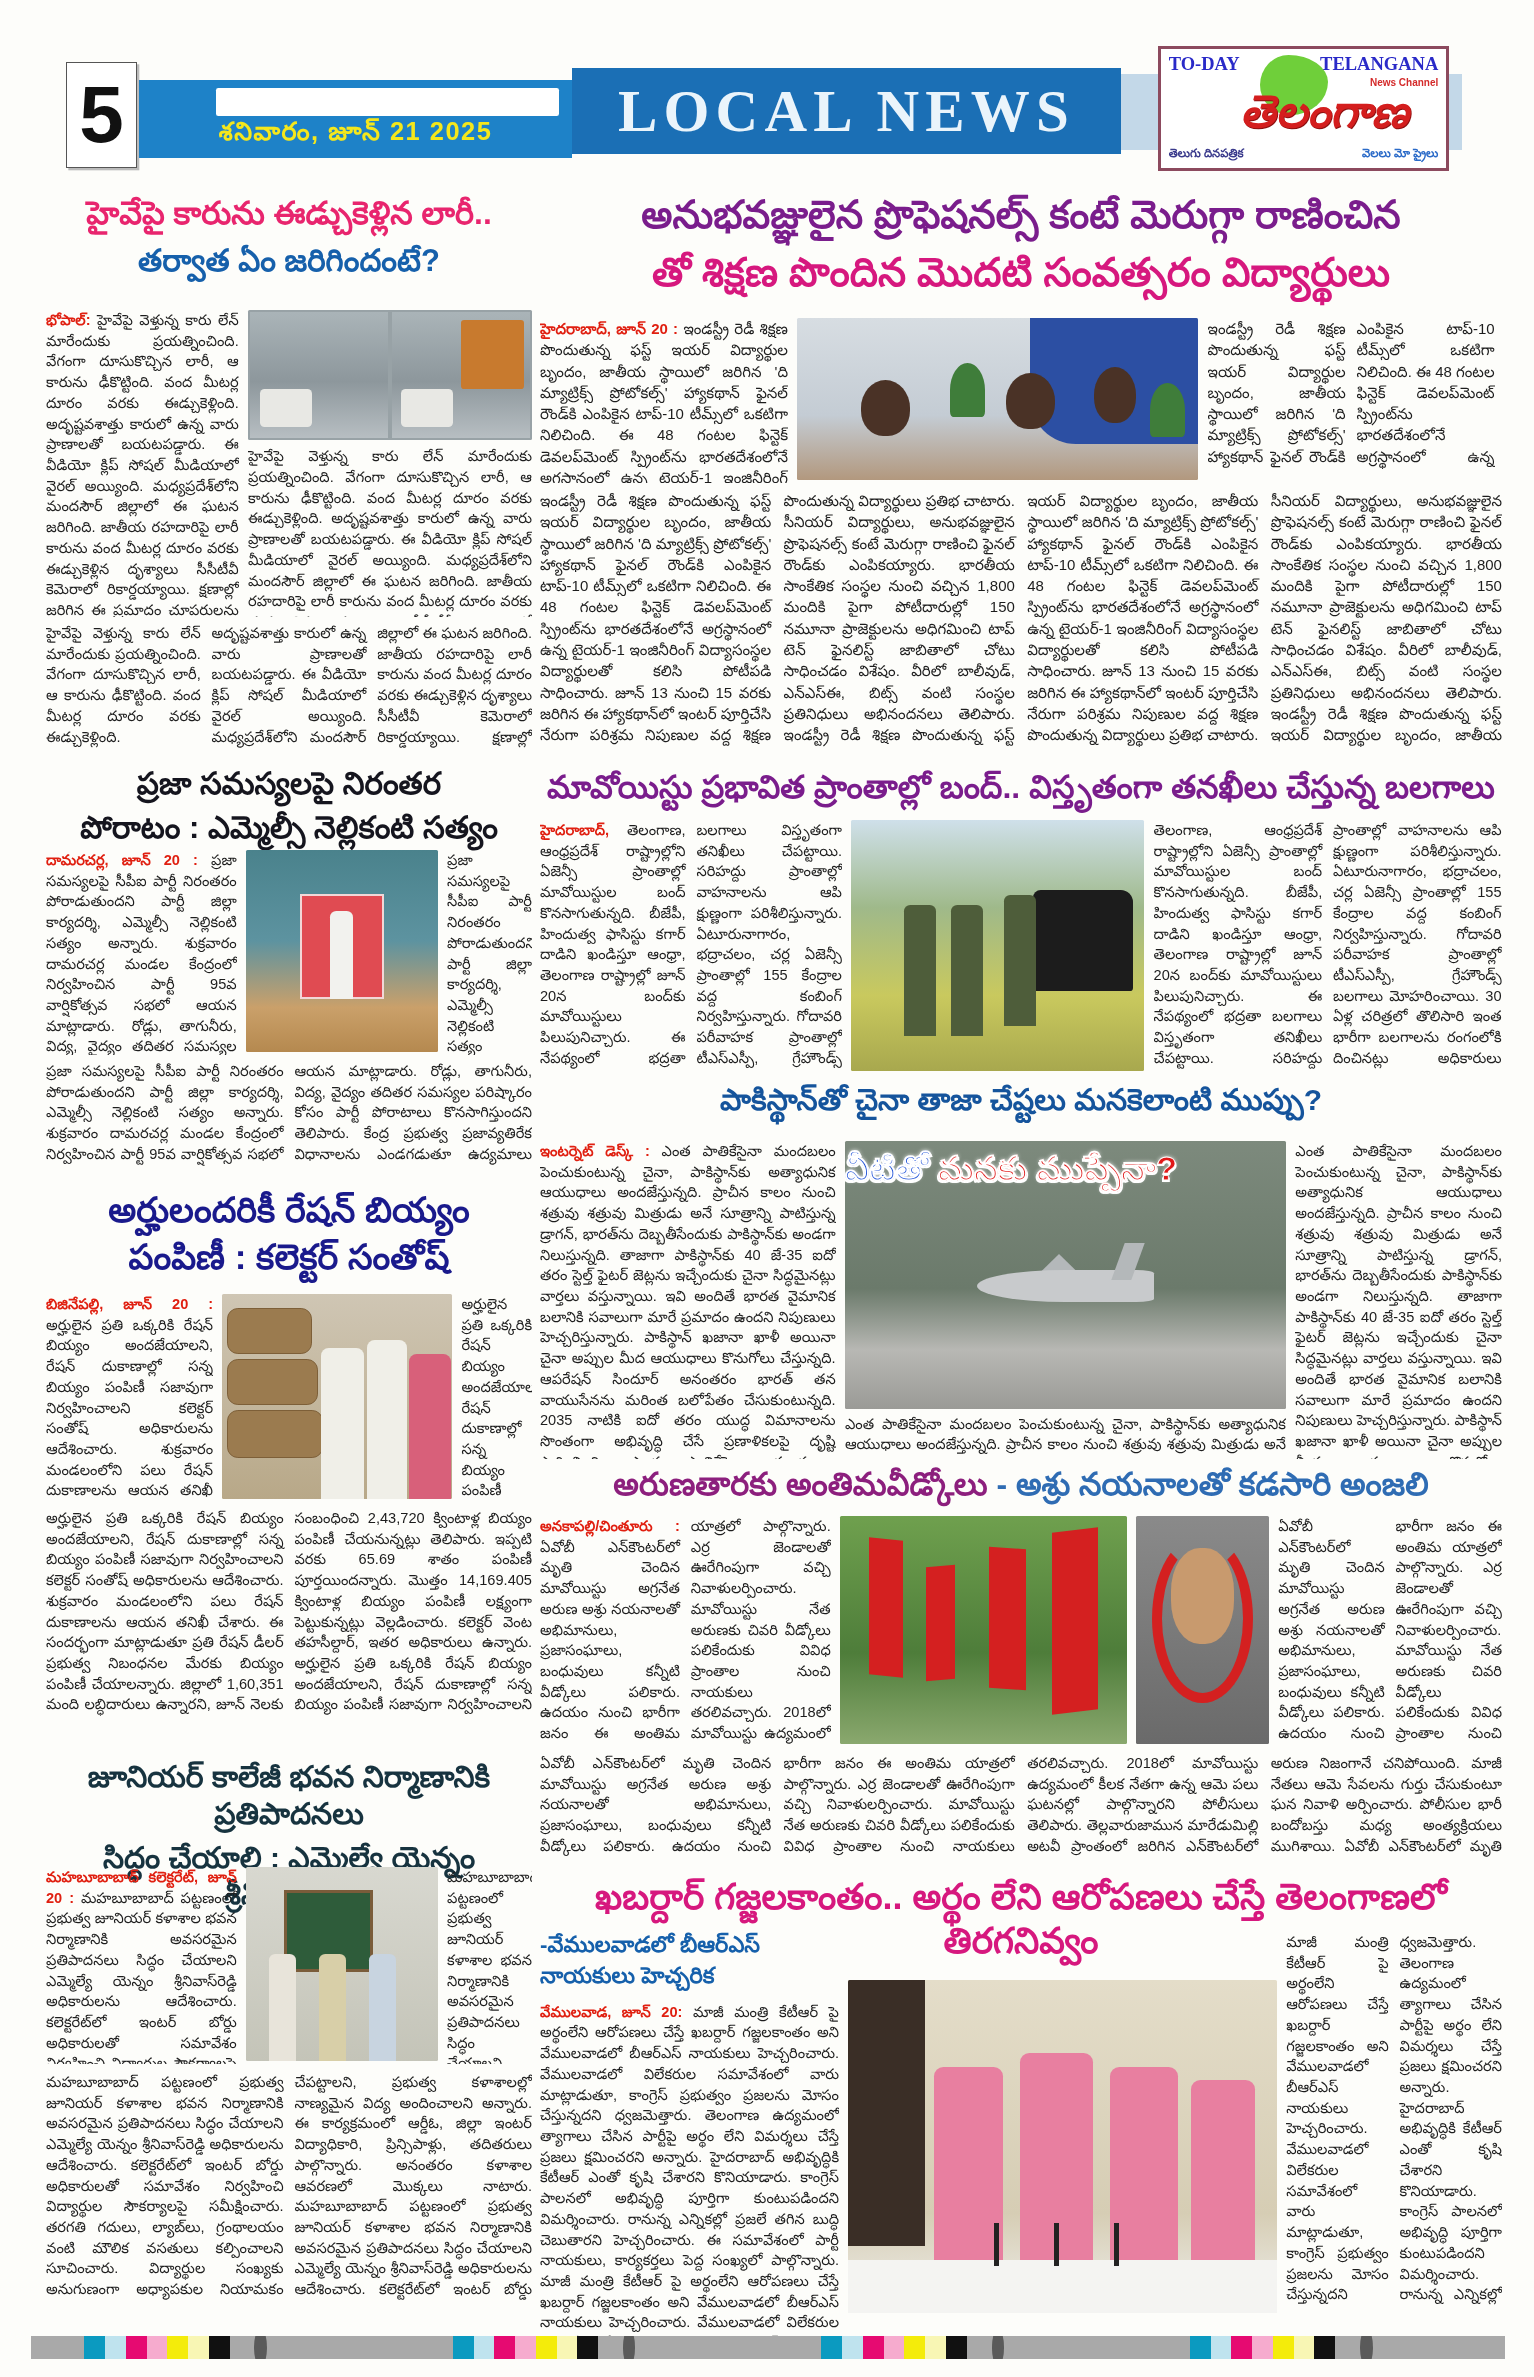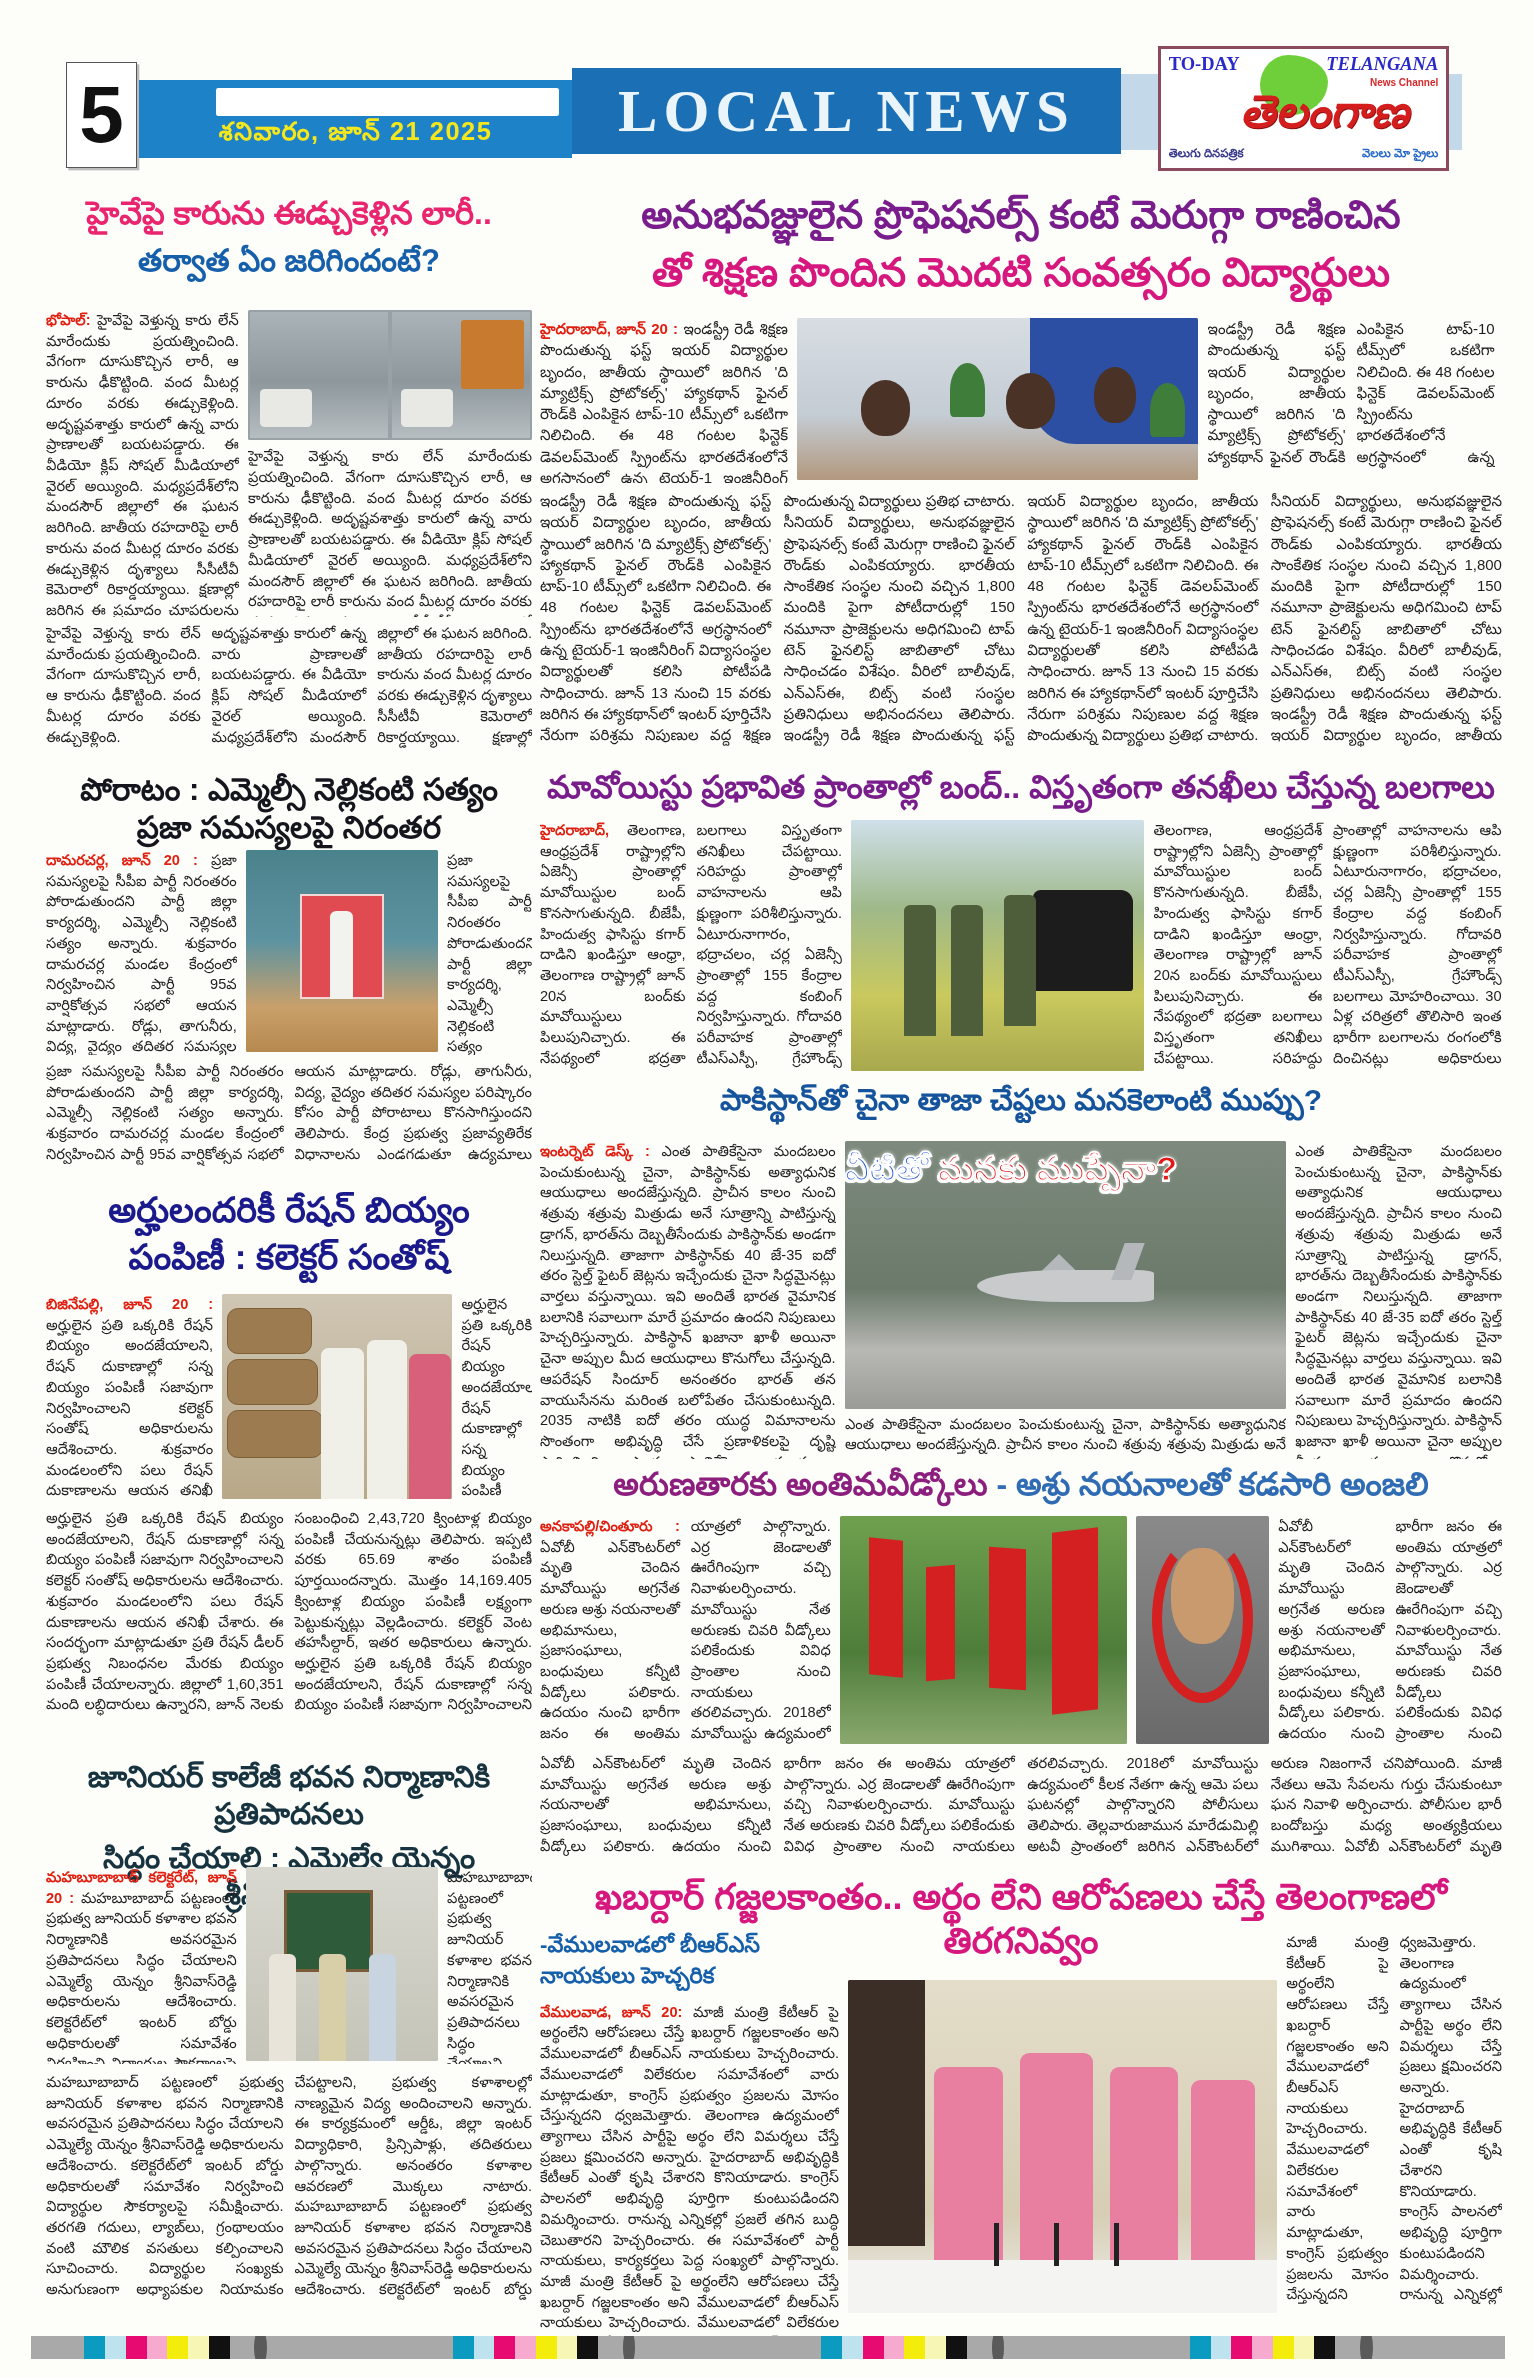--- a/index.html
+++ b/index.html
@@ -11,21 +11,21 @@
   .date-strip { position:absolute; left:139px; top:80px; width:433px; height:78px; background:#1e82c8; }
   .date-strip .white-bar { position:absolute; left:77px; top:7.7px; width:343px; height:28px; background:#fff; border-radius:2.3px; }
   .date-strip .date-text { position:absolute; left:0; top:37px; width:100%; text-align:center; color:#f5e71c; font-weight:bold; font-size:25.4px; letter-spacing:1.5px; }
   .masthead-band { position:absolute; left:572px; top:68px; width:549px; height:86px; background:#1b6fb5; display:flex; align-items:center; justify-content:center; }
   .masthead-band .title { font-family:"Liberation Serif", serif; color:#eaf4fb; font-size:59px; font-weight:bold; letter-spacing:6.2px; }
   .light-band { position:absolute; left:1121px; top:74px; width:341px; height:76px; background:#c3d8e8; }
   .logo-box { position:absolute; left:1158px; top:46px; width:291px; height:125px; background:#fff; border:3.1px solid #8c4a5e; font-weight:bold; }
   .logo-row-top { display:flex; justify-content:space-between; padding:4.6px 7.7px 0 7.7px; }
   .logo-today { color:#2a2ac8; font-size:18.5px; font-family:"Liberation Serif", serif; }
   .logo-tg-wrap { text-align:right; }
-  .logo-telangana { color:#2a2ac8; font-size:18.5px; font-family:"Liberation Serif", serif;font-style:italic; }
+  .logo-telangana { color:#2a2ac8; font-size:18.5px; font-family:"Liberation Serif", serif; }
   .logo-tagline { color:#d42a2a; font-size:10px; }
   .logo-map { position:absolute; left:99px; top:6.2px; width:68px; height:60px; background:#6fcf3a; border-radius:42% 58% 55% 45%/50% 45% 55% 50%; }
   .logo-script { position:absolute; left:0; top:37px; width:100%; text-align:center; color:#d41e1e; font-size:45px; font-style:italic; font-weight:bold; text-shadow:0.8px 0.8px 0 #8c1010;padding-left:42px; }
   .logo-row-bottom { position:absolute; bottom:4.6px; left:0; width:100%; display:flex; justify-content:space-between; padding:0 7.7px; font-size:11.6px; }
   .logo-bl { color:#3a3a8c; } .logo-br { color:#2a6ac8; }
 
   
   .hl { text-align:center; font-weight:bold; line-height:1.22; }
   .body-txt { font-size:14.6px; line-height:1.42; text-align:justify; color:#1d1d1d; overflow:hidden; }
   .dl { color:#e01f10; font-weight:bold; }
@@ -135,22 +135,22 @@
           <div class="truck"></div>
           <div class="car"></div>
         </div>
       </div>
       <div class="body-txt" style="width:284px; height:171px; margin-top:6.2px;">హైవేపై వెళ్తున్న కారు లేన్ మారేందుకు ప్రయత్నించింది. వేగంగా దూసుకొచ్చిన లారీ, ఆ కారును ఢీకొట్టింది. వంద మీటర్ల దూరం వరకు ఈడ్చుకెళ్లింది. అదృష్టవశాత్తు కారులో ఉన్న వారు ప్రాణాలతో బయటపడ్డారు. ఈ వీడియో క్లిప్ సోషల్ మీడియాలో వైరల్ అయ్యింది. మధ్యప్రదేశ్‌లోని మందసౌర్ జిల్లాలో ఈ ఘటన జరిగింది. జాతీయ రహదారిపై లారీ కారును వంద మీటర్ల దూరం వరకు ఈడ్చుకెళ్లిన దృశ్యాలు సీసీటీవీ కెమెరాలో రికార్డయ్యాయి. క్షణాల్లో జరిగిన ఈ ప్రమాదం చూపరులను ఒక్కసారిగా కలవరపెట్టింది. అయితే కారులో కొంతదూరం వరకు ఉన్నవారు సురక్షితంగా బయటపడటంతో అంతా ఊపిరి పీల్చుకున్నారు.</div>
     </div>
   </div>
   <div class="abs body-txt cols3" style="left:46px; top:623px; width:486px; height:133px;">హైవేపై వెళ్తున్న కారు లేన్ మారేందుకు ప్రయత్నించింది. వేగంగా దూసుకొచ్చిన లారీ, ఆ కారును ఢీకొట్టింది. వంద మీటర్ల దూరం వరకు ఈడ్చుకెళ్లింది. అదృష్టవశాత్తు కారులో ఉన్న వారు ప్రాణాలతో బయటపడ్డారు. ఈ వీడియో క్లిప్ సోషల్ మీడియాలో వైరల్ అయ్యింది. మధ్యప్రదేశ్‌లోని మందసౌర్ జిల్లాలో ఈ ఘటన జరిగింది. జాతీయ రహదారిపై లారీ కారును వంద మీటర్ల దూరం వరకు ఈడ్చుకెళ్లిన దృశ్యాలు సీసీటీవీ కెమెరాలో రికార్డయ్యాయి. క్షణాల్లో జరిగిన ఈ ప్రమాదం చూపరులను ఒక్కసారిగా కలవరపెట్టింది. అయితే కారులో కొంతదూరం వరకు ఉన్నవారు సురక్షితంగా బయటపడటంతో అంతా ఊపిరి పీల్చుకున్నారు. హైవేపై వెళ్తున్న కారు లేన్ మారేందుకు ప్రయత్నించింది. వేగంగా దూసుకొచ్చిన లారీ, ఆ కారును ఢీకొట్టింది. వంద మీటర్ల దూరం వరకు ఈడ్చుకెళ్లింది. అదృష్టవశాత్తు కారులో ఉన్న వారు ప్రాణాలతో బయటపడ్డారు. ఈ వీడియో క్లిప్ సోషల్ మీడియాలో వైరల్ అయ్యింది. మధ్యప్రదేశ్‌లోని మందసౌర్ జిల్లాలో ఈ ఘటన జరిగింది. జాతీయ రహదారిపై లారీ కారును వంద మీటర్ల దూరం వరకు ఈడ్చుకెళ్లిన దృశ్యాలు సీసీటీవీ కెమెరాలో రికార్డయ్యాయి. క్షణాల్లో జరిగిన ఈ ప్రమాదం చూపరులను ఒక్కసారిగా కలవరపెట్టింది. అయితే కారులో కొంతదూరం వరకు ఉన్నవారు సురక్షితంగా బయటపడటంతో అంతా ఊపిరి పీల్చుకున్నారు.</div>
 
   <div class="abs hl hl-dark" style="left:46px; top:765px; width:486px;">
+    <div style="font-size:31px;">ప్రజా సమస్యలపై నిరంతర</div>
     <div style="font-size:31px; margin-top:6.2px;">పోరాటం : ఎమ్మెల్సీ నెల్లికంటి సత్యం</div>
-    <div style="font-size:31px;">ప్రజా సమస్యలపై నిరంతర</div>
   </div>
   <div class="abs row" style="left:46px; top:850px; width:486px; height:205px;">
     <div class="body-txt" style="width:193px; height:205px;">
       <span class="dl">దామరచర్ల, జూన్ 20 :</span>
       <span>ప్రజా సమస్యలపై సీపీఐ పార్టీ నిరంతరం పోరాడుతుందని పార్టీ జిల్లా కార్యదర్శి, ఎమ్మెల్సీ నెల్లికంటి సత్యం అన్నారు. శుక్రవారం దామరచర్ల మండల కేంద్రంలో నిర్వహించిన పార్టీ 95వ వార్షికోత్సవ సభలో ఆయన మాట్లాడారు. రోడ్లు, తాగునీరు, విద్య, వైద్యం తదితర సమస్యల పరిష్కారం కోసం పార్టీ పోరాటాలు కొనసాగిస్తుందని తెలిపారు. కేంద్ర ప్రభుత్వ ప్రజావ్యతిరేక విధానాలను ఎండగడుతూ ఉద్యమాలు ఉధృతం చేస్తామన్నారు. ఈ కార్యక్రమంలో పార్టీ జిల్లా నాయకులు, మండల కార్యదర్శులు, కార్యకర్తలు పెద్ద ఎత్తున పాల్గొన్నారు. అనంతరం పార్టీ జెండాను ఆవిష్కరించి అమరవీరులకు నివాళులర్పించారు.</span>
     </div>
     <div class="photo ph-meeting" style="width:194px; height:202px;">
       <div class="banner"></div>
       <div class="person"></div>
     </div>

